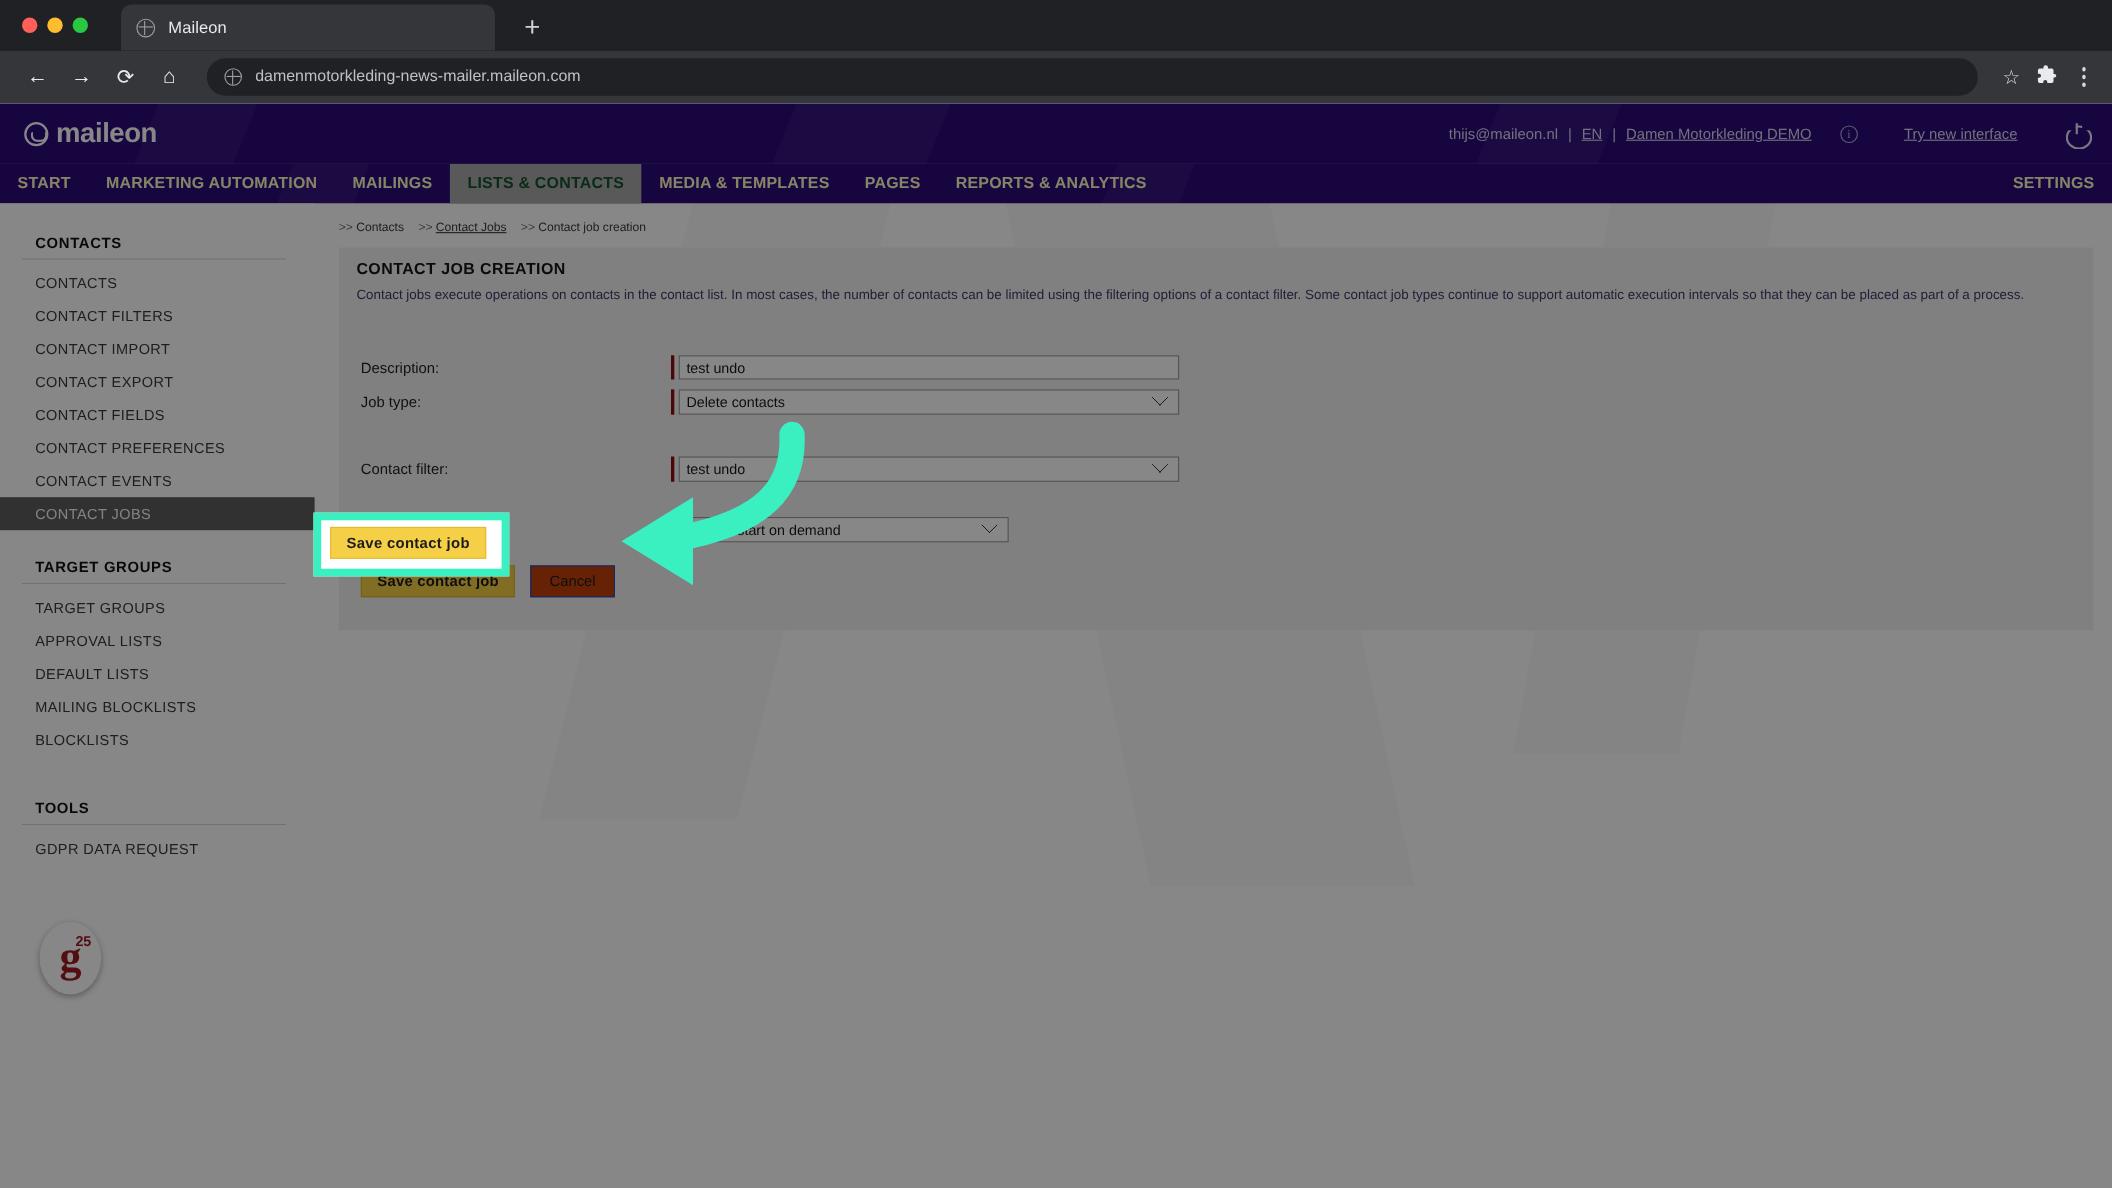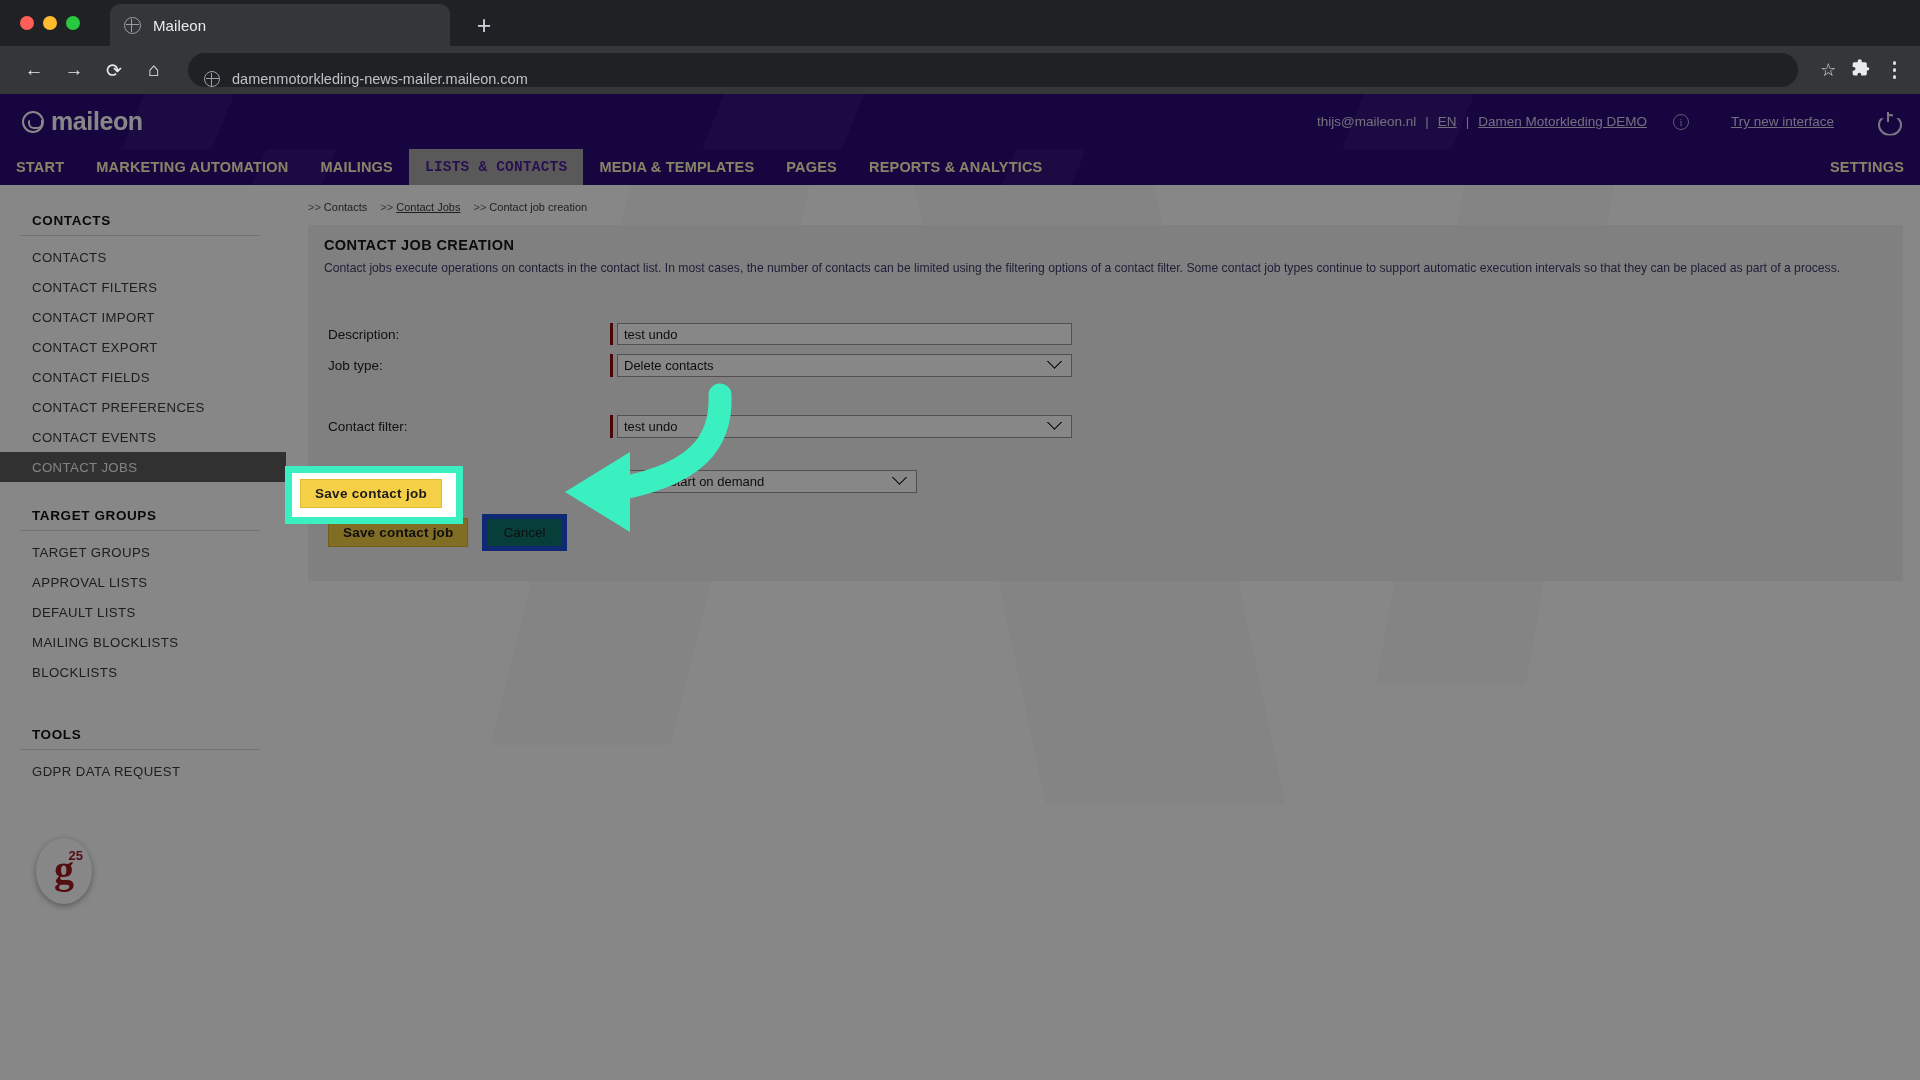--- a/index.html
+++ b/index.html
@@ -53,21 +53,21 @@
     height: 48px; background: #35363a;
     display: flex; align-items: center; padding: 0 16px; gap: 4px;
   }
   .navbtn {
     width: 36px; height: 36px; border-radius: 50%;
     display: flex; align-items: center; justify-content: center;
     color: #e8eaed; font-size: 19px; flex: none;
   }
   .omnibox {
     flex: 1; height: 34px; margin: 0 12px; background: #202124;
-    border-radius: 17px; display: flex; align-items: flex-end;
+    border-radius: 17px; display: flex; align-items: center;
     padding: 0 16px; gap: 12px; min-width: 0;
   }
   .omni-ico {
     width: 16px; height: 16px; border-radius: 50%;
     border: 1.5px solid #9aa0a6; position: relative; flex: none;
   }
   .omni-ico::before {
     content: ""; position: absolute; left: .5px; top: 5.5px;
     width: 13px; height: 1.3px; background: #9aa0a6;
   }
@@ -149,21 +149,21 @@
   }
   .mainnav .swoosh {
     position: absolute; top: -60px; width: 70px; height: 200px;
     background: rgba(255,255,255,0.04); transform: skewX(-22deg);
   }
   .navitem {
     display: flex; align-items: center; padding: 0 16px;
     color: #fef9c3; font-size: 14.5px; font-weight: bold;
     letter-spacing: .2px; z-index: 2; font-stretch: condensed;
   }
-  .navitem.active { background: #a9a9a9; color: #4c1d95; font-family: Liberation Mono, monospace; }
+  .navitem.active { background: #a9a9a9; color: #14532d; }
   .navitem.right { margin-left: auto; }
 
   
   .mbody { display: flex; background: #ffffff; height: 676px; position: relative; justify-content: flex-end; }
 
   .sidebar {
     width: 286px; background: #ffffff; flex: none; padding-top: 16px;
     position: relative; z-index: 3;
   }
   .side-group-title {
@@ -230,22 +230,22 @@
   .gap-lg { height: 30px; }
   .gap-md { height: 24px; }
 
   .actions { display: flex; align-items: center; gap: 0; margin-top: 20px; padding-left: 4px; }
   .btn-save {
     background: #f5cf46; color: #1c1c1c; font-size: 13.5px; font-weight: bold;
     border: 1px solid #d9b32c; padding: 6px 14px; letter-spacing: .2px;
     font-family: "Liberation Sans", sans-serif;
   }
   .btn-cancel {
-    background: #0f766e; color: #1c1c1c; font-size: 13.5px;
-    border: 5px solid #1d4ed8; padding: 6px 16px; margin-left: 14px;
+    background: #c2410c; color: #1c1c1c; font-size: 13.5px;
+    border: 1px solid #1d4ed8; padding: 6px 16px; margin-left: 14px;
     font-family: "Liberation Sans", sans-serif;
   }
 
   
   .wm { position: absolute; background: rgba(0,0,0,0.022); pointer-events: none; }
 
   
   #annot { position: absolute; left: 0; top: 0; width: 1920px; height: 1080px;
            z-index: 60; pointer-events: none; }
   .hl-box {

